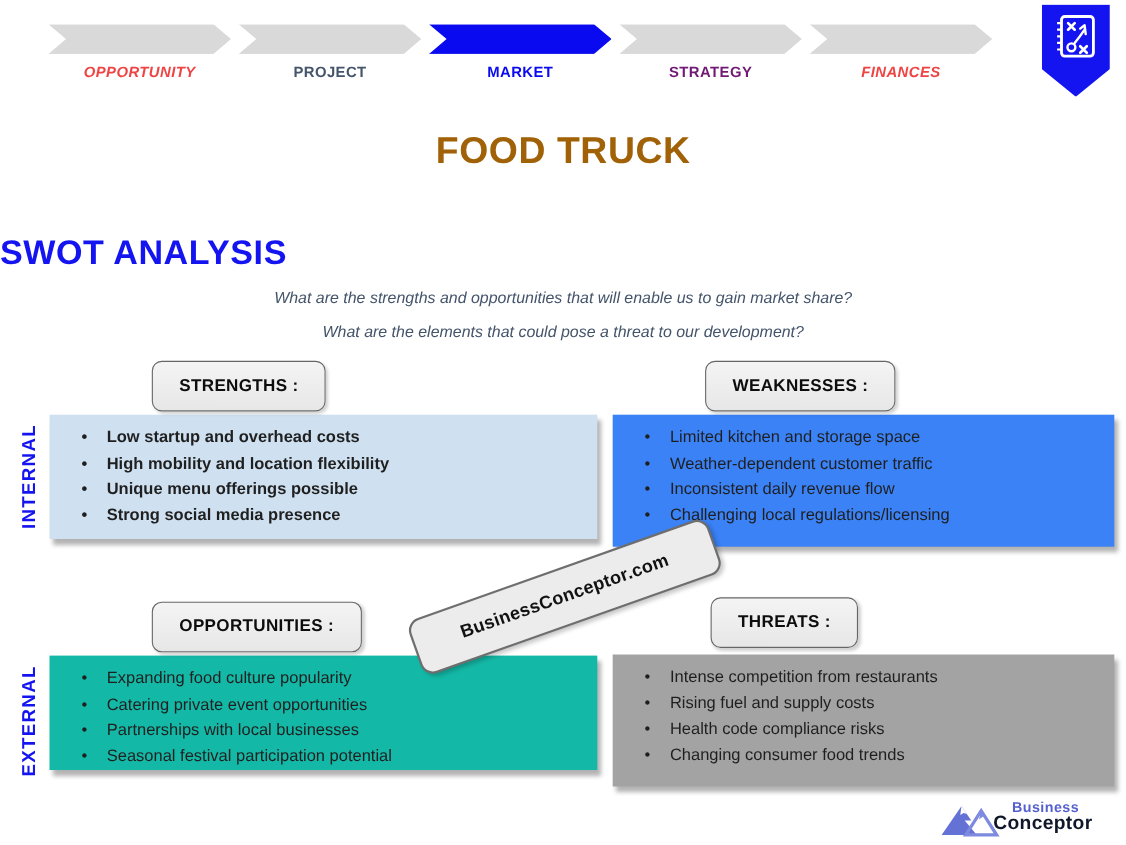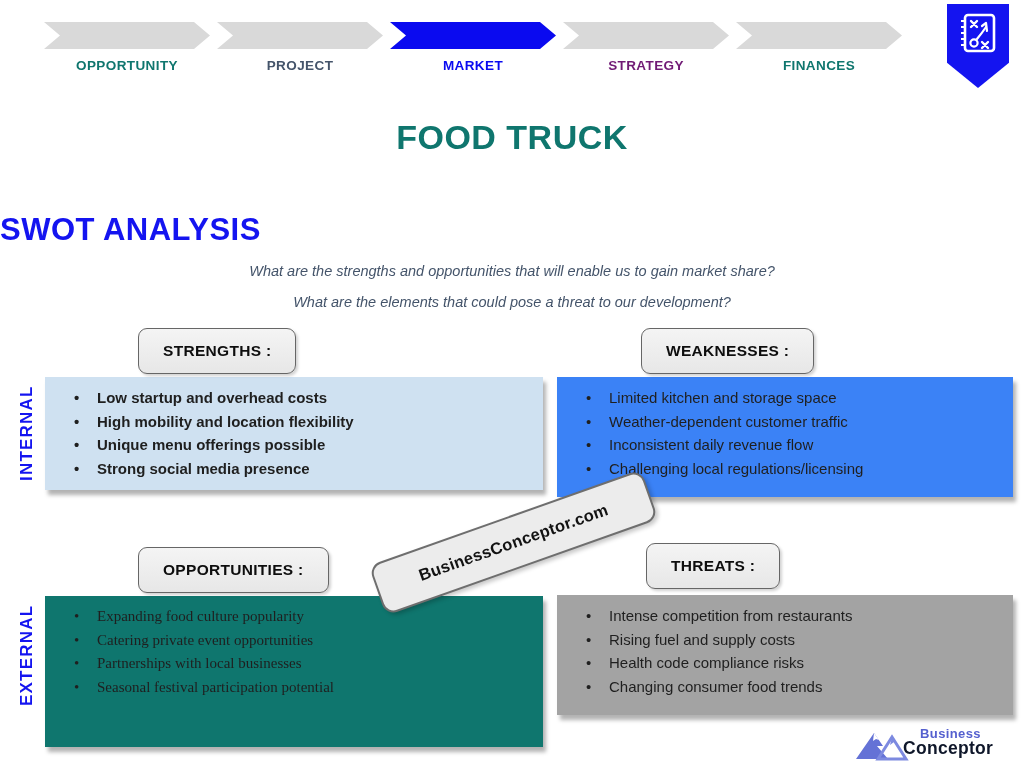--- a/index.html
+++ b/index.html
@@ -9,33 +9,33 @@
   }
   
   .nav{position:absolute;left:44px;top:22px;display:flex;gap:7px;}
   .nav-step{width:166px;display:flex;flex-direction:column;cursor:pointer;}
   .chev{
     height:27px;background:#d9d9d9;
     clip-path:polygon(0 0, calc(100% - 16px) 0, 100% 50%, calc(100% - 16px) 100%, 0 100%, 16px 50%);
   }
   .nav-step.current .chev{background:#0a0af0;}
   .nav-label{margin-top:9px;text-align:center;font-size:13.5px;font-weight:bold;letter-spacing:.4px;}
-  .nav-step.upcoming .nav-label{color:#0f766e;}
+  .nav-step.upcoming .nav-label{color:#ef4444;font-style:italic;}
   .nav-step.adjacent-dark .nav-label{color:#44546a;}
   .nav-step.adjacent-mid .nav-label{color:#701a75;}
   .nav-step.current .nav-label{color:#0a0af0;}
   
   .badge{
     position:absolute;left:947px;top:4px;width:62px;height:84px;background:#1414f0;
     clip-path:polygon(0 0,100% 0,100% 70%,50% 100%,0 70%);
   }
   .badge svg{position:absolute;left:11px;top:8px;}
   
   .title{position:absolute;left:0;top:118px;width:100%;text-align:center;
-    font-size:34px;font-weight:bold;color:#0f766e;letter-spacing:.5px;}
+    font-size:34px;font-weight:bold;color:#a16207;letter-spacing:.5px;}
   .subtitle{position:absolute;left:0;top:212px;width:100%;text-align:left;
     font-size:31px;font-weight:bold;color:#1414f0;letter-spacing:.5px;}
   .question{position:absolute;left:0;width:100%;text-align:center;
     font-style:italic;font-size:14.5px;color:#44546a;font-weight:500;}
   .q1{top:263px;} .q2{top:294px;}
   
   .quad{position:absolute;}
   .q-strengths{left:45px;top:328px;width:498px;}
   .q-weaknesses{left:557px;top:328px;width:456px;}
   .q-opportunities{left:45px;top:547px;width:498px;}
@@ -50,21 +50,21 @@
   .q-strengths .quad-tag{left:93px;}
   .q-weaknesses .quad-tag{left:84px;}
   .q-opportunities .quad-tag{left:93px;}
   .q-threats .quad-tag{left:89px;}
   .panel{
     position:absolute;left:0;top:49px;width:100%;z-index:1;
     box-shadow:3px 5px 4px rgba(0,0,0,.3);
   }
   .q-strengths .panel{height:113px;background:#cfe1f1;font-weight:bold;}
   .q-weaknesses .panel{height:120px;background:#3b82f6;}
-  .q-opportunities .panel{height:151px;background:#0f766e;font-family:Liberation Serif, serif;}
+  .q-opportunities .panel{height:104px;background:#14b8a6;}
   .q-threats .panel{top:52px;height:120px;background:#a3a3a3;}
   .panel ul{margin:0;padding:9px 6px 0 0;list-style:none;}
   .panel li{
     position:relative;padding-left:52px;font-size:15px;color:#1f1f1f;line-height:23.6px;
   }
   .panel li::before{content:"•";position:absolute;left:29px;color:#1f1f1f;}
   
   .axis{
     position:absolute;left:12px;width:30px;z-index:3;
     writing-mode:vertical-rl;transform:rotate(180deg);

